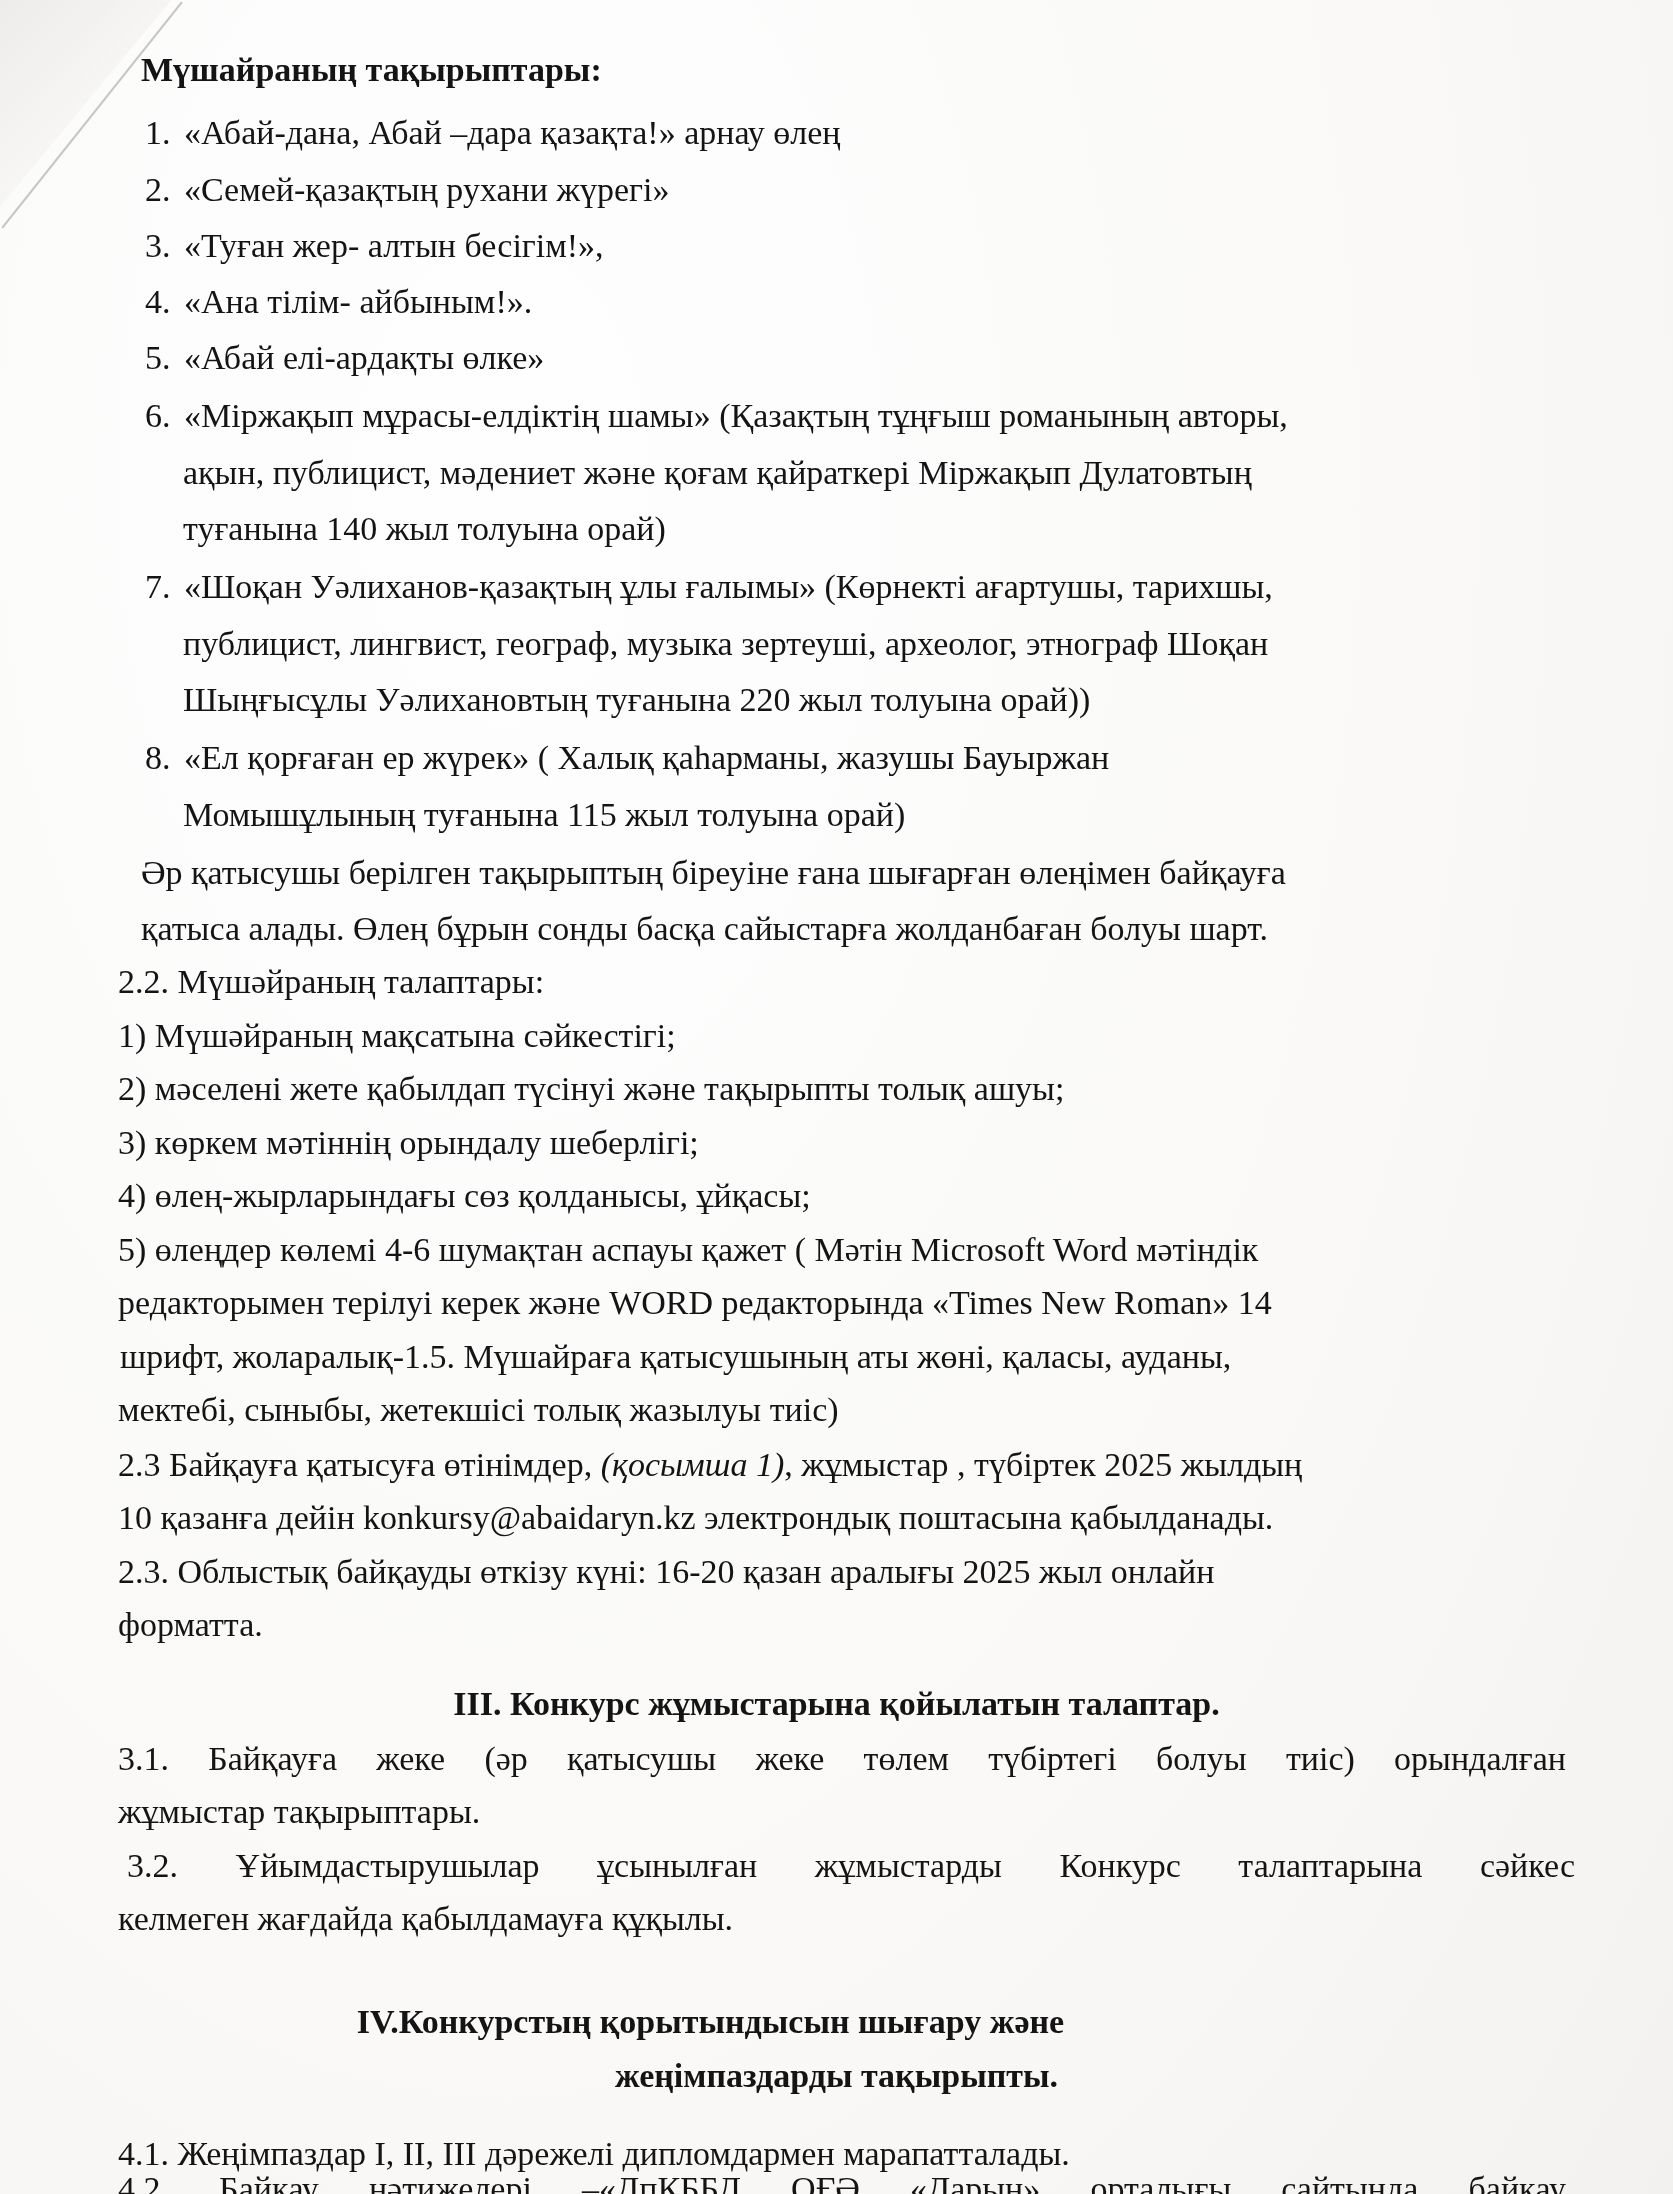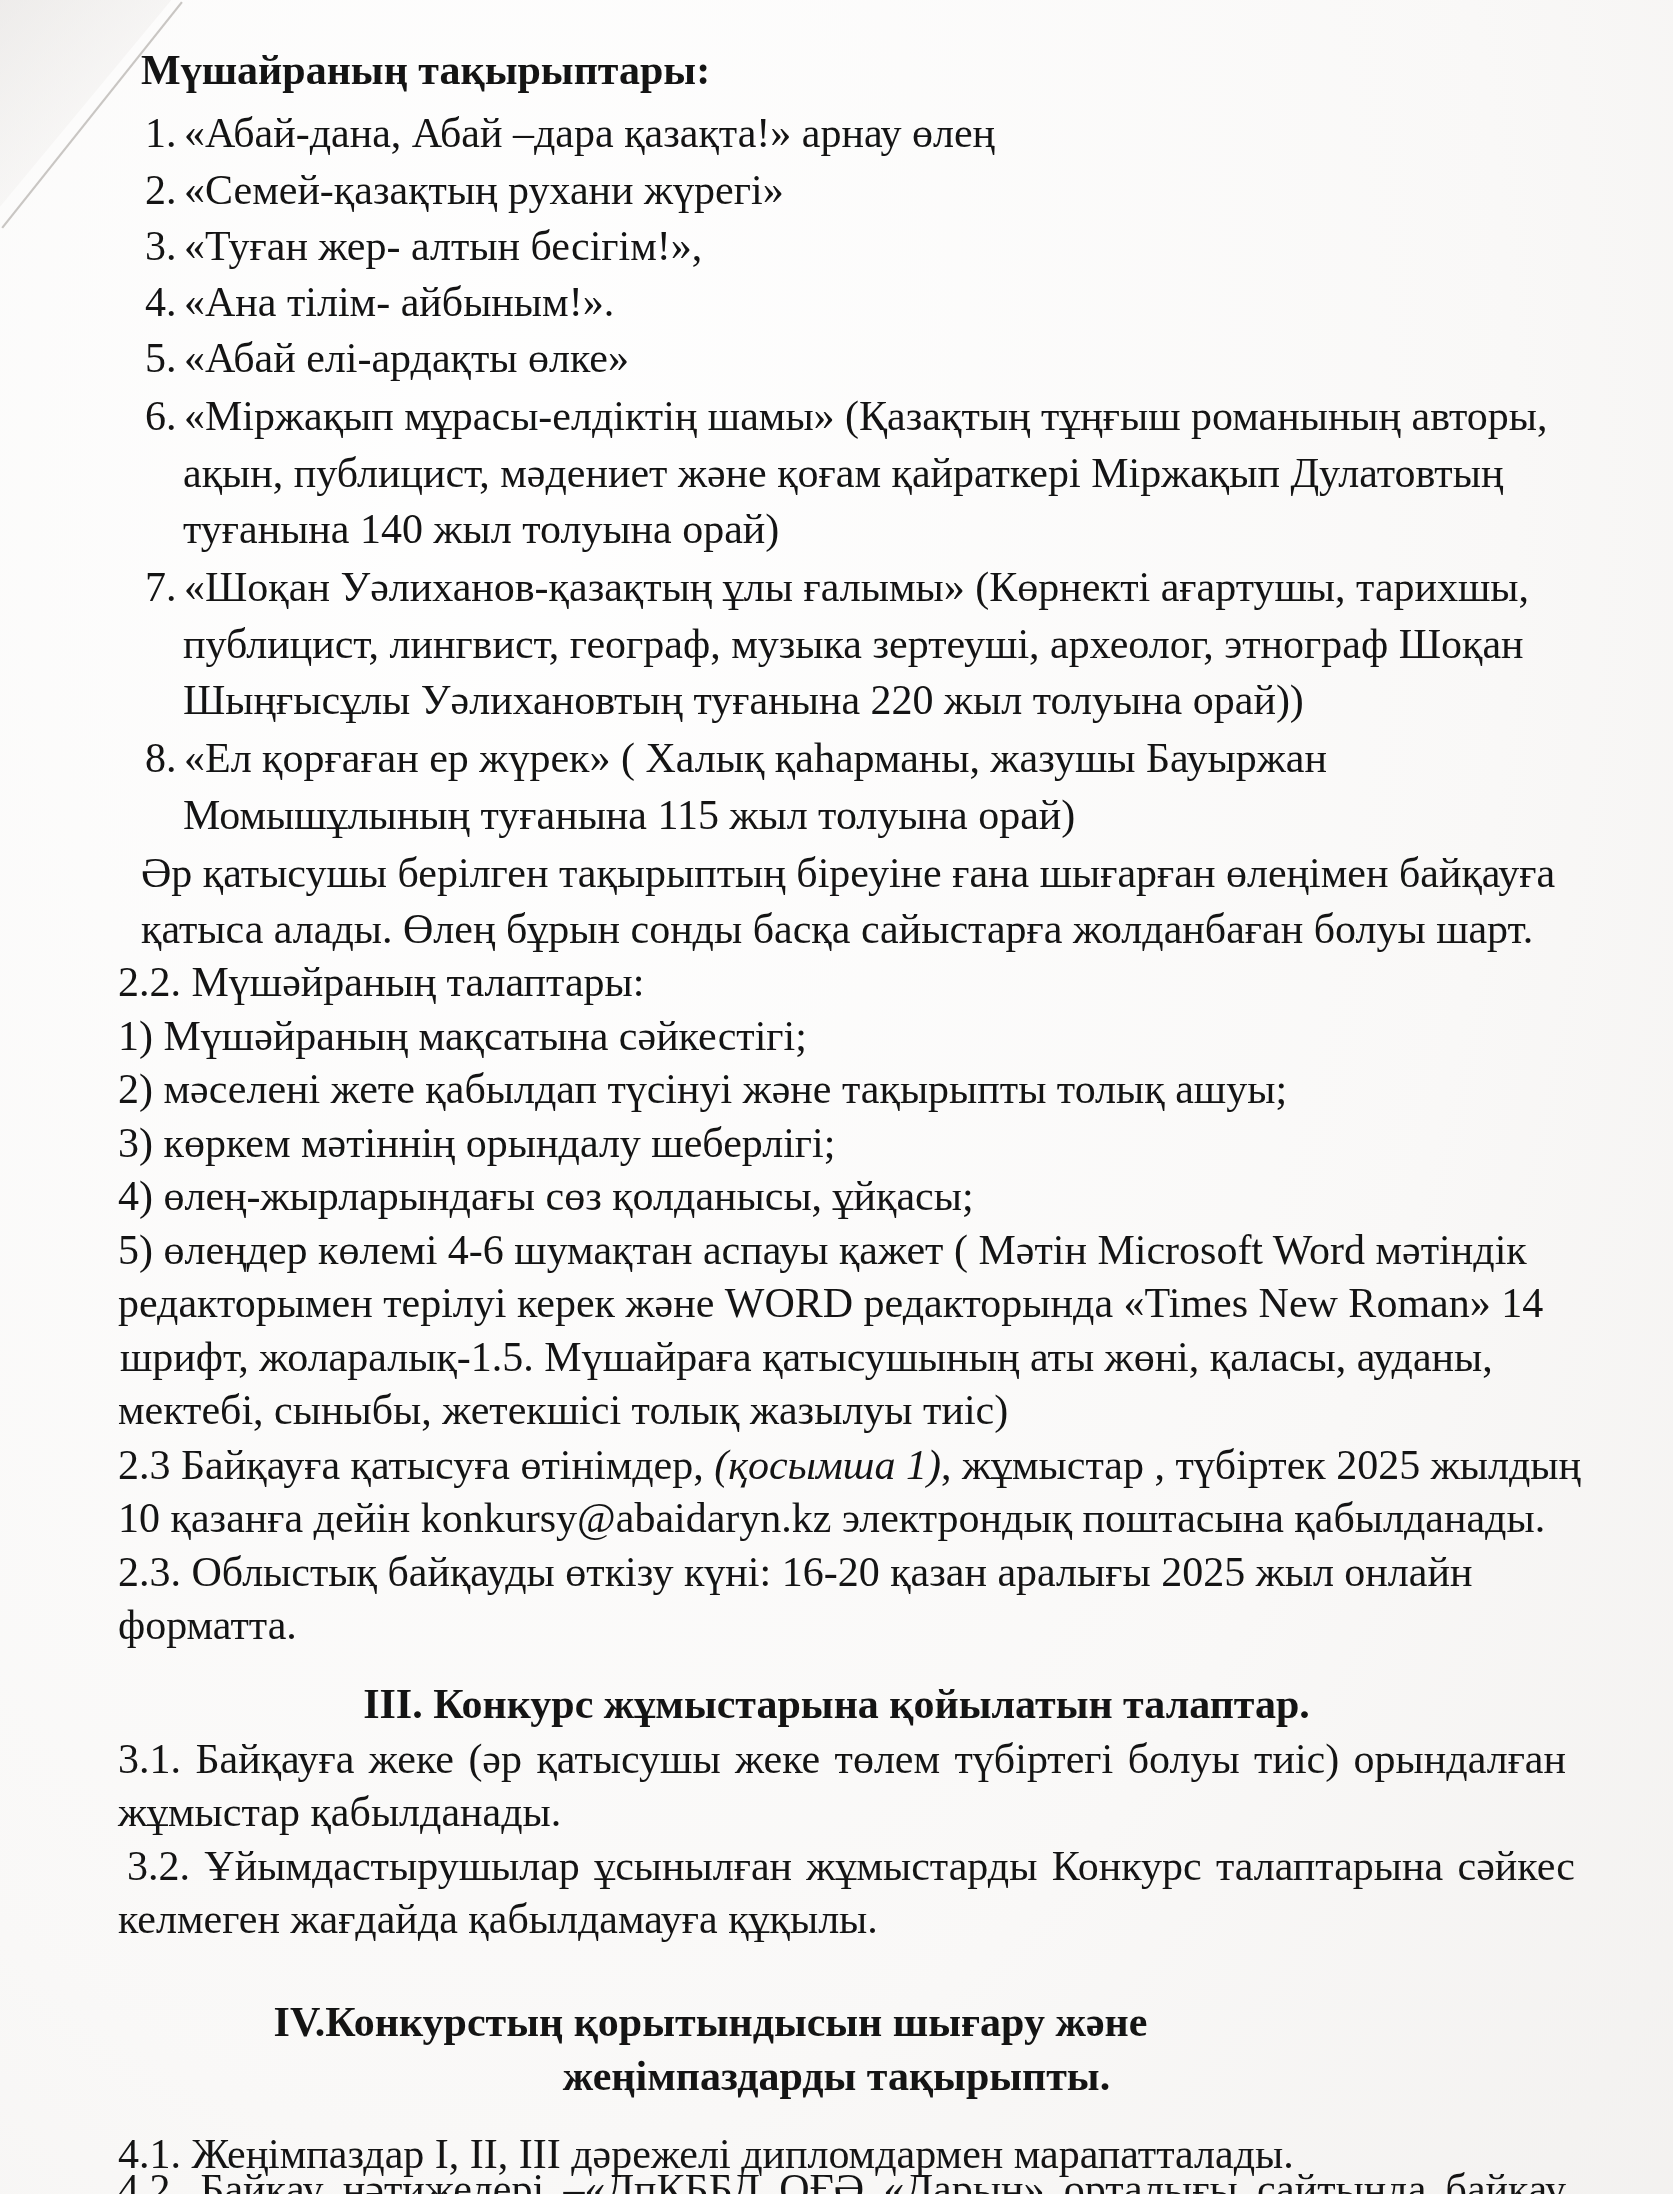--- a/index.html
+++ b/index.html
@@ -34,21 +34,21 @@
       pointer-events: none;
     }
 
     .content {
       position: absolute;
       left: 0; top: 0;
       width: 1673px;
     }
     .line {
       position: absolute;
-      font-size: 42px;
+      font-size: 34px;
       line-height: 42px;
       white-space: nowrap;
     }
     .bold { font-weight: bold; }
     .italic { font-style: italic; }
     .justify {
       white-space: normal;
       text-align: justify;
       text-align-last: justify;
     }
@@ -121,21 +121,21 @@
   <div class="line" style="left:118px; top:1444px;">
     <span>2.3 Байқауға қатысуға өтінімдер, </span><span class="italic">(қосымша 1)</span><span>,  жұмыстар , түбіртек  2025 жылдың</span>
   </div>
   <div class="line" style="left:118px; top:1497px;">10 қазанға  дейін konkursy@abaidaryn.kz электрондық поштасына қабылданады.</div>
 
   <div class="line" style="left:118px; top:1551px;">2.3. Облыстық байқауды  өткізу күні: 16-20 қазан аралығы  2025 жыл онлайн</div>
   <div class="line" style="left:118px; top:1604px;">форматта.</div>
 
   <div class="line bold center" style="left:0; width:1673px; top:1683px;">III. Конкурс жұмыстарына қойылатын талаптар.</div>
   <div class="line justify" style="left:118px; width:1448px; top:1738px;">3.1. Байқауға жеке (әр қатысушы жеке төлем түбіртегі болуы тиіс)  орындалған</div>
-  <div class="line" style="left:118px; top:1791px;">жұмыстар қабылданады.</div>
+  <div class="line" style="left:118px; top:1791px;">жұмыстар тақырыптары.</div>
   <div class="line justify" style="left:118px; width:1448px; top:1845px;margin-left:9px;">3.2. Ұйымдастырушылар ұсынылған жұмыстарды Конкурс талаптарына сәйкес</div>
   <div class="line" style="left:118px; top:1898px;">келмеген жағдайда қабылдамауға құқылы.</div>
 
   <div class="line bold center" style="left:0; width:1421px; top:2001px;">IV.Конкурстың қорытындысын шығару және</div>
   <div class="line bold center" style="left:0; width:1673px; top:2055px;">жеңімпаздарды тақырыпты.</div>
 
   <div class="line" style="left: 118px; top: 2133px;">4.1. Жеңімпаздар I, II, III дәрежелі дипломдармен марапатталады.</div>
   <div class="line justify" style="left: 118px; width: 1448px; top: 2168px;">4.2. Байқау нәтижелері –«ДпҚББД ОҒӘ «Дарын» орталығы сайтында байқау</div>
 
 </div>

